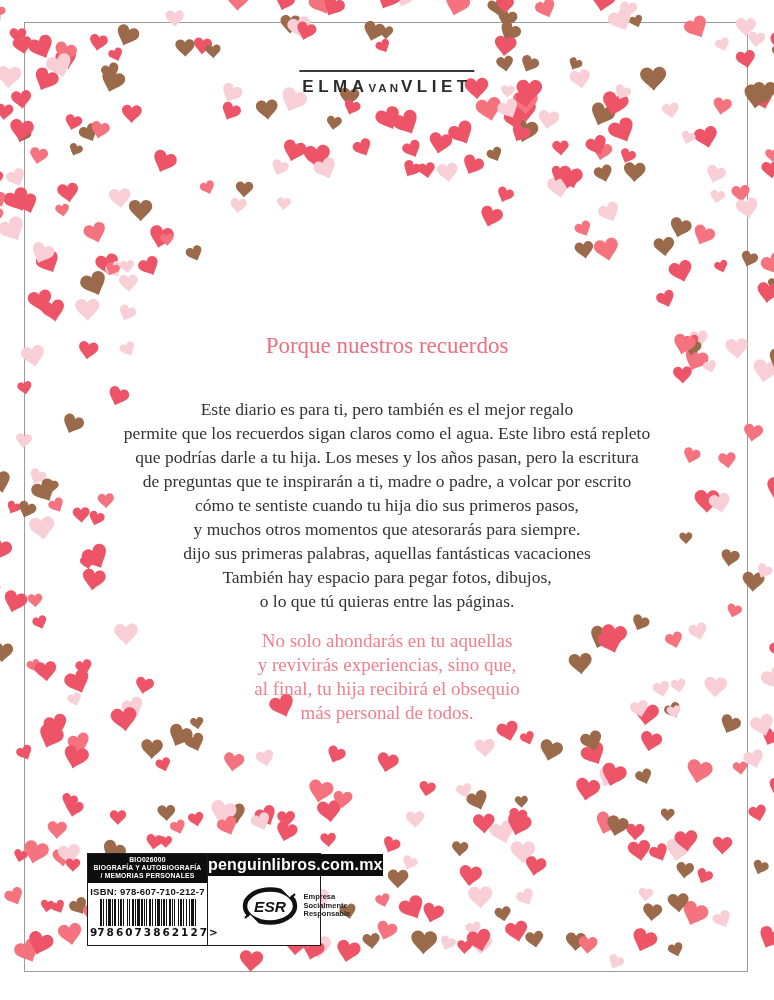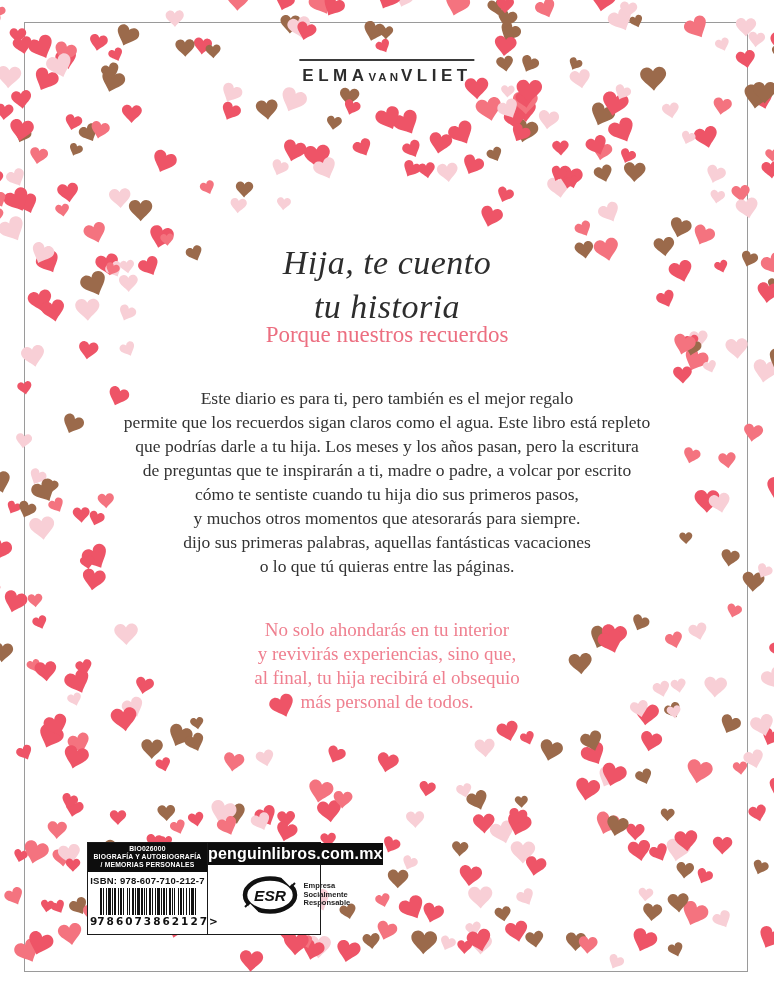--- a/index.html
+++ b/index.html
@@ -17,21 +17,21 @@
     width: 774px; height: 1000px;
     z-index: 1;
   }
   .frame {
     position: absolute;
     left: 24px; top: 22px;
     width: 722px; height: 948px;
     border: 1px solid var(--frame, #9a9a9a);
     z-index: 0;
   }
-  .content-layer { position: absolute; left: 0; top: 1px; width: 774px; height: 884px; z-index: 2; }
+  .content-layer { position: absolute; left: 0; top: 12px; width: 774px; height: 884px; z-index: 2; }
 
   .logo {
     position: absolute;
     top: 58px; left: 50%;
     transform: translateX(-50%);
     border-top: 2px solid #3b3b3b;
     padding: 5px 3px 0 3px;
     font-family: "Liberation Sans", sans-serif;
     font-weight: 700;
     font-size: 17px;
@@ -540,42 +540,39 @@
       <use href="#heart-shape" xlink:href="#heart-shape" transform="translate(165.6 842.0) rotate(-1.1) scale(0.408) translate(-16 -14.5)" fill="#ee5467"></use>
       <use href="#heart-shape" xlink:href="#heart-shape" transform="translate(99.9 130.3) rotate(13.4) scale(0.577) translate(-16 -14.5)" fill="#f4737f"></use>
     </svg>
 
   <div class="content-layer">
 
     <div class="logo">
       <span>ELMA</span><span class="van">VAN</span><span>VLIET</span>
     </div>
 
-    <div class="center-text title">
-      <div>Hija, te cuento</div>
-      <div>tu historia</div>
-    </div>
 
     <div class="center-text subtitle">
       <div>Porque nuestros recuerdos</div>
     </div>
 
     <div class="center-text body-text">
       <div>Este diario es para ti, pero también es el mejor regalo</div>
       <div>permite que los recuerdos sigan claros como el agua. Este libro está repleto</div>
       <div>que podrías darle a tu hija. Los meses y los años pasan, pero la escritura</div>
       <div>de preguntas que te inspirarán a ti, madre o padre, a volcar por escrito</div>
       <div>cómo te sentiste cuando tu hija dio sus primeros pasos,</div>
       <div>y muchos otros momentos que atesorarás para siempre.</div>
       <div>dijo sus primeras palabras, aquellas fantásticas vacaciones</div>
+      <div>También hay espacio para pegar fotos, dibujos,</div>
       <div>o lo que tú quieras entre las páginas.</div>
     </div>
 
     <div class="center-text closing">
-      <div>No solo ahondarás en tu interior</div>
+      <div>No solo ahondarás en tu aquellas</div>
       <div>y revivirás experiencias, sino que,</div>
       <div>al final, tu hija recibirá el obsequio</div>
       <div>más personal de todos.</div>
     </div>
 
     <div class="barcode-panel">
       <div class="bp-left">
         <div class="black-head cat-head">
           <div>BIO026000</div>
           <div>BIOGRAFÍA Y AUTOBIOGRAFÍA</div>

